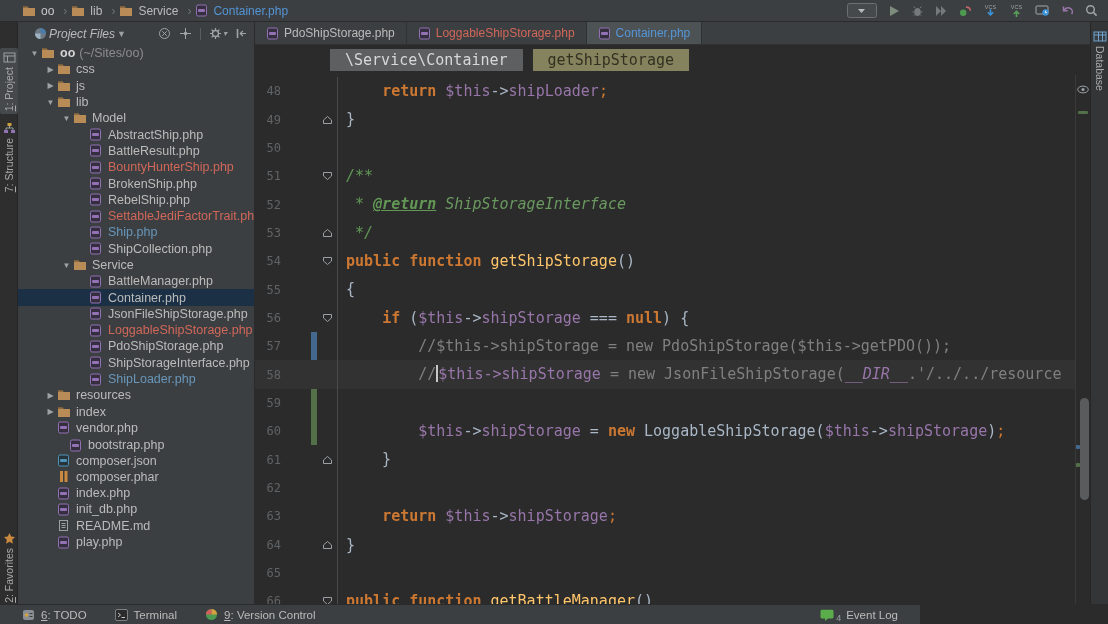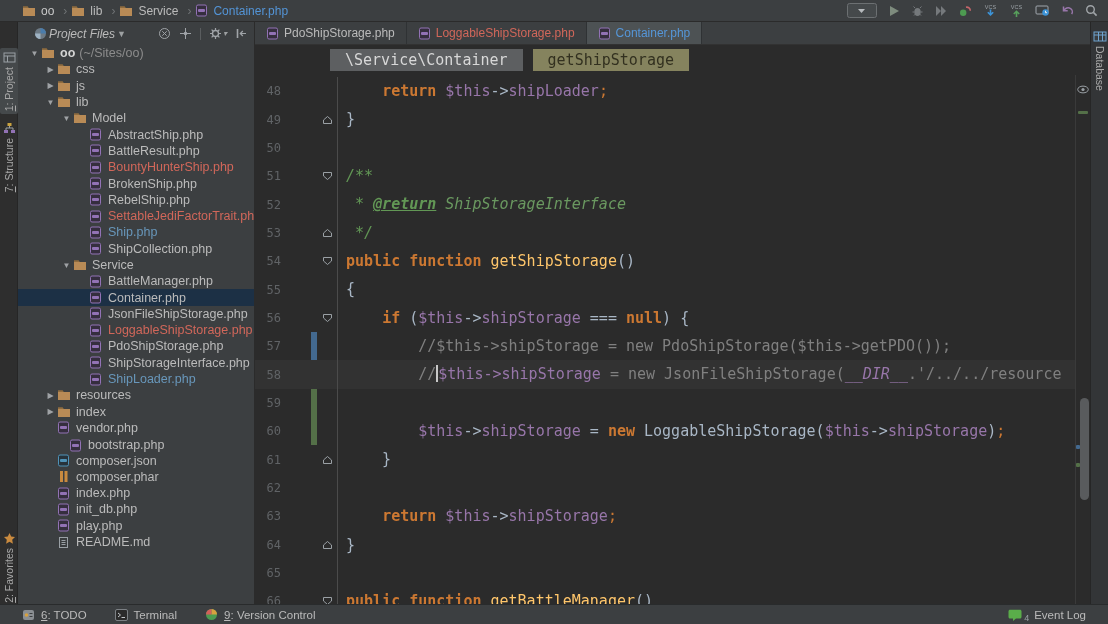--- a/index.html
+++ b/index.html
@@ -77,21 +77,21 @@
   
   .stripe { position:absolute; top:0; right:0; bottom:0; width:15px; background:#2b2b2b; border-left:1px solid #3a3a3a; }
   .stripe .eye { position:absolute; top:5px; left:1px; }
   .smark { position:absolute; border-radius:1px; }
   .sthumb { position:absolute; left:4px; width:9px; top:323px; height:102px; background:#595b5d; border-radius:5px; }
 
   
   .rightstrip { width:18px; background:#333537; position:relative; border-left:1px solid #262626; }
 
   
-  .statusbar { position:absolute; left:0; bottom:0; width:1108px; height:20px; background:#3c3f41;
+  .statusbar { position:absolute; left:0; bottom:0; width:920px; height:20px; background:#3c3f41;
                border-top:1px solid #292b2c; display:flex; align-items:center; font-size:11.5px; color:#bbbbbb; }
   .sb-item { display:flex; align-items:center; gap:6px; cursor:default; }
   .sb-left { display:flex; align-items:center; gap:28px; margin-left:22px; }
   .sb-right { margin-left:auto; display:flex; align-items:center; gap:5px; padding-right:22px; }
   .mn { text-decoration:underline; }
   .elcount { font-size:9px; color:#9aa0a5; margin-left:-3px; margin-top:6px; }
 </style>
 </head>
 <body>
 
@@ -565,35 +565,35 @@
                 <rect x="1.5" y="1" width="10" height="11" rx="1.5" fill="#352e3e" stroke="#9272b5"></rect>
                 <rect x="3" y="5" width="7" height="3" rx="1" fill="#9272b5"></rect>
               </svg>
             </span>
             <span class="tlabel ">init_db.php</span>
           </div>
           <div class="trow" style="padding-left: 26px;">
             <span class="tarrow"></span>
             <span class="ticon">
               <svg width="13" height="13" viewBox="0 0 13 13">
-                <rect x="1.5" y="1" width="10" height="11" rx="1.5" fill="#352e3e" stroke="#9272b5"></rect>
-                <rect x="3" y="5" width="7" height="3" rx="1" fill="#9272b5"></rect>
-              </svg>
-            </span>
-            <span class="tlabel ">play.php</span>
-          </div>
-          <div class="trow" style="padding-left: 26px;">
-            <span class="tarrow"></span>
-            <span class="ticon">
-              <svg width="13" height="13" viewBox="0 0 13 13">
                 <rect x="2.5" y="1.5" width="8" height="10" fill="#3a3d3f" stroke="#9aa0a5"></rect>
                 <path stroke="#9aa0a5" d="M4.5 4.5h4M4.5 6.5h4M4.5 8.5h4"></path>
               </svg>
             </span>
             <span class="tlabel ">README.md</span>
+          </div>
+          <div class="trow" style="padding-left: 26px;">
+            <span class="tarrow"></span>
+            <span class="ticon">
+              <svg width="13" height="13" viewBox="0 0 13 13">
+                <rect x="1.5" y="1" width="10" height="11" rx="1.5" fill="#352e3e" stroke="#9272b5"></rect>
+                <rect x="3" y="5" width="7" height="3" rx="1" fill="#9272b5"></rect>
+              </svg>
+            </span>
+            <span class="tlabel ">play.php</span>
           </div>
         </div>
     </div>
 
     <div class="editor-col">
       <div class="tabs" id="tabs">
           <div class="tab">
             <span class="tbicon">
               <svg width="13" height="13" viewBox="0 0 13 13">
                 <rect x="1.5" y="1" width="10" height="11" rx="1.5" fill="#352e3e" stroke="#9272b5"></rect>

